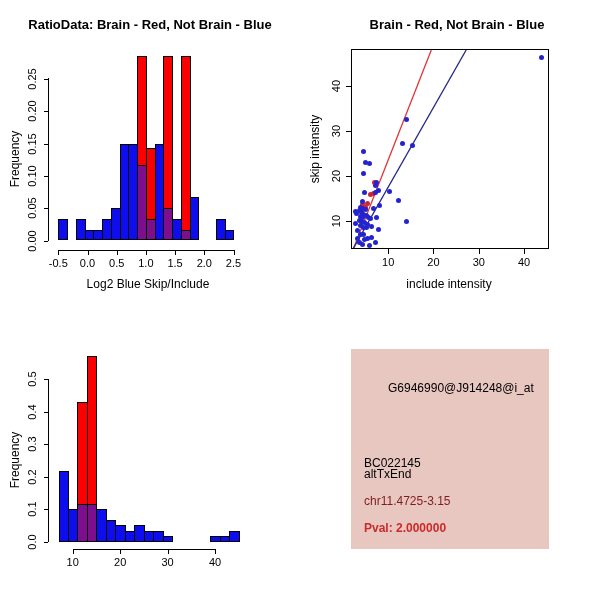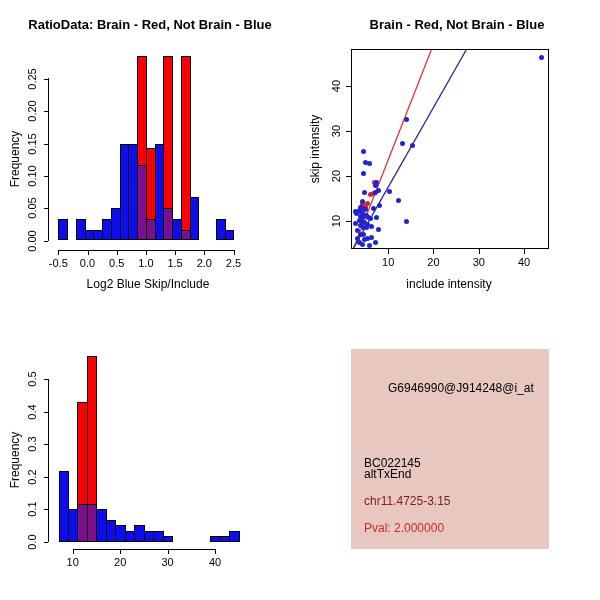--- a/index.html
+++ b/index.html
@@ -98,21 +98,21 @@
       <div class="pt" style="left: 2.84325px; top: 185.689px; width: 5px; height: 5px; background: rgb(36, 36, 206);"></div>
       <div class="pt" style="left: 19.1545px; top: 155.509px; width: 5px; height: 5px; background: rgb(36, 36, 206);"></div>
       <div class="pt" style="left: 25.0446px; top: 153.257px; width: 5px; height: 5px; background: rgb(36, 36, 206);"></div>
     </div>
 
   <div class="infobox" id="infobox" style="left: 351px; top: 349px; width: 198px; height: 200px; background: rgb(233, 199, 193);">
       <div class="infoline" style="left: 13px; top: 32px; color: #000000; margin-left: 24px;">G6946990@J914248@i_at</div>
       <div class="infoline" style="left: 13px; top: 70px; color: rgb(0, 0, 0); margin-top: 48px;">altTxEnd</div>
       <div class="infoline" style="left: 13px; top: 107px; color: rgb(0, 0, 0);">BC022145</div>
       <div class="infoline" style="left: 13px; top: 145px; color: #7f1d1d;">chr11.4725-3.15</div>
-      <div class="infoline" style="left: 13px; top: 172px; color: rgb(204, 42, 42);">Pval: 2.000000</div>
+      <div class="infoline" style="left: 13px; top: 172px; color: rgb(204, 42, 42); font-weight: bold;">Pval: 2.000000</div>
     </div>
 <div class="tick" style="left: 48px; top: 78px; width: 1px; height: 162.5px;"></div>
     <div class="tick" style="left: 43.5px; top: 240.5px; width: 4.5px; height: 1px;"></div>
     <div class="ticklab rot" style="left: 13.5px; top: 234.5px; width: 36px; height: 12px;">0.00</div>
     <div class="tick" style="left: 43.5px; top: 208.2px; width: 4.5px; height: 1px;"></div>
     <div class="ticklab rot" style="left: 13.5px; top: 202.2px; width: 36px; height: 12px;">0.05</div>
     <div class="tick" style="left: 43.5px; top: 175.9px; width: 4.5px; height: 1px;"></div>
     <div class="ticklab rot" style="left: 13.5px; top: 169.9px; width: 36px; height: 12px;">0.10</div>
     <div class="tick" style="left: 43.5px; top: 143.6px; width: 4.5px; height: 1px;"></div>
     <div class="ticklab rot" style="left: 13.5px; top: 137.6px; width: 36px; height: 12px;">0.15</div>

